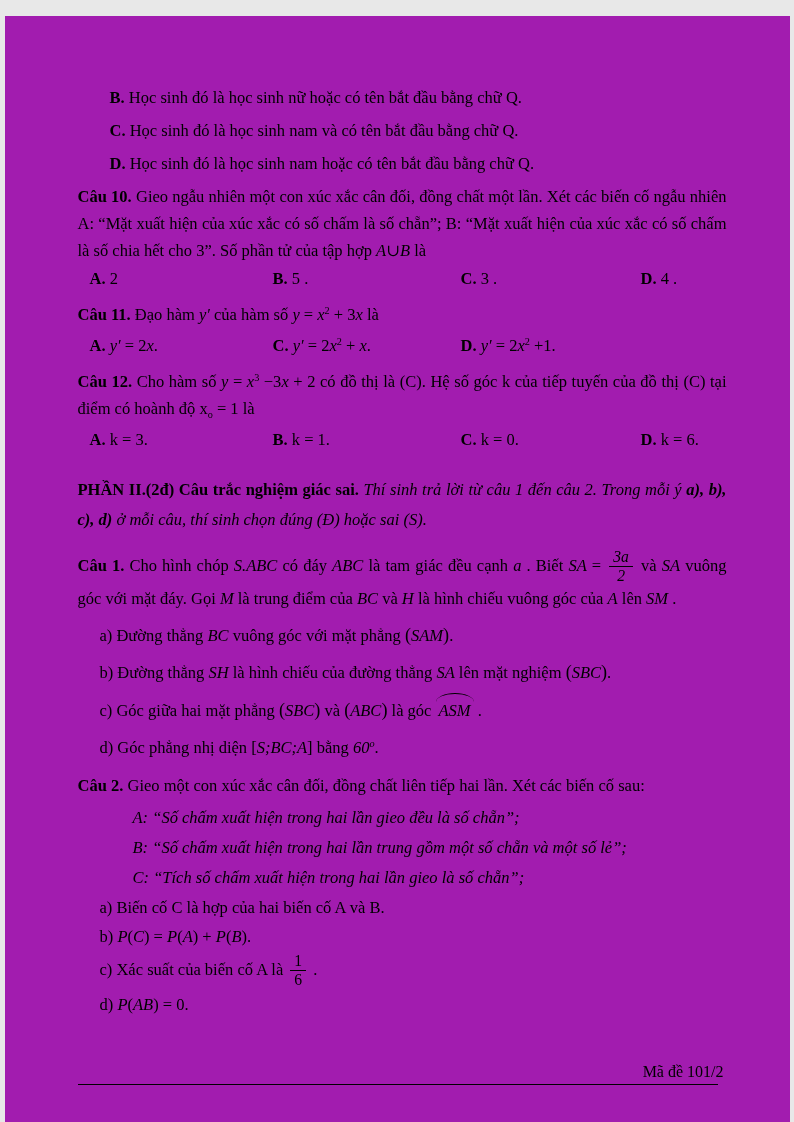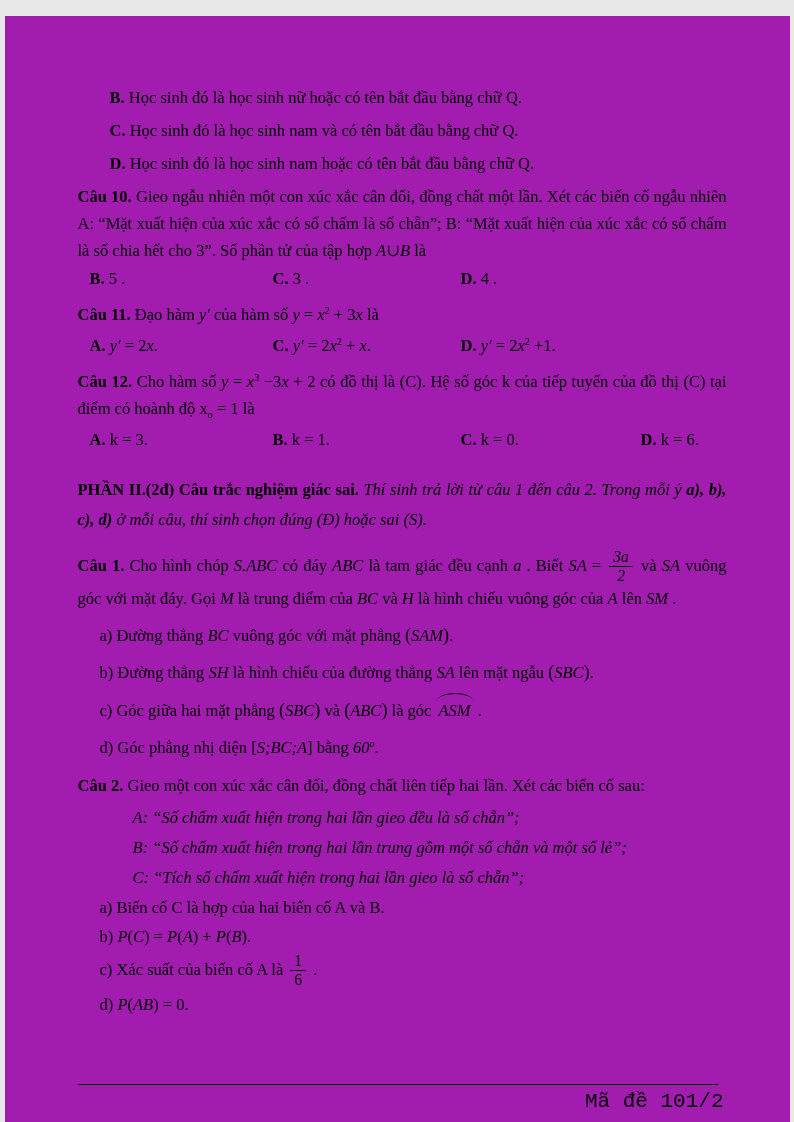--- a/index.html
+++ b/index.html
@@ -49,36 +49,37 @@
   .sub-items{margin-top:9px;padding-left:22px;}
   .sub-items .item{line-height:28px;margin-bottom:9px;}
   .q2-para{margin:10px 0 0;line-height:27px;}
   .events{padding-left:55px;margin-top:4px;}
   .events .event{line-height:30px;font-style:italic;}
   .q2-items{padding-left:22px;margin-top:2px;}
   .q2-items .item{line-height:26px;margin-bottom:3px;}
   .q2-items .item.tall{line-height:30px;}
 
   .footer-rule{position:absolute;left:73px;top:1068px;width:640px;border-top:1.5px solid #000;}
-  .footer-code{position:absolute;right:66px;top:1075px;font-size:21px;line-height:22px;font-family:Liberation Mono, monospace;}
+  .footer-code{position:absolute;right:66px;top:1045px;font-size:16px;line-height:22px;}
 </style>
 </head>
 <body>
 
 <div class="page">
   <div class="content">
 
     <div>
       <div class="lead-option"><span class="rs-b">B. </span><span>Học sinh đó là học sinh nữ hoặc có tên bắt đầu bằng chữ Q.</span></div>
       <div class="lead-option"><span class="rs-b">C. </span><span>Học sinh đó là học sinh nam  và có tên bắt đầu bằng chữ Q.</span></div>
       <div class="lead-option"><span class="rs-b">D. </span><span>Học sinh đó là học sinh nam hoặc có tên bắt đầu bằng chữ Q.</span></div>
     </div>
 
     <p class="q-para"><span class="rs-b">Câu 10. </span><span>Gieo ngẫu nhiên một con xúc xắc cân đối, đồng chất một lần. Xét các biến cố ngẫu nhiên A: “Mặt xuất hiện của xúc xắc có số chấm là số chẵn”; B: “Mặt xuất hiện của xúc xắc có số chấm là số chia hết cho 3”. Số phần tử của tập hợp </span><span class="rs-i">A</span><span>∪</span><span class="rs-i">B</span><span> là</span></p>
     <div class="options-row">
+      <span><span class="rs-b">A. </span><span>2</span></span>
       <span><span class="rs-b">B. </span><span>5 .</span></span>
       <span><span class="rs-b">C. </span><span>3 .</span></span>
       <span><span class="rs-b">D. </span><span>4 .</span></span>
     </div>
 
     <p class="q-para" style="margin-top:9px"><span class="rs-b">Câu 11. </span><span>Đạo hàm </span><span class="rs-i">y′</span><span>  của hàm số  </span><span class="rs-i">y</span><span> = </span><span class="rs-i">x</span><span class="rs-sup">2</span><span> + 3</span><span class="rs-i">x</span><span>  là</span></p>
     <div class="options-row" style="margin-top:4px">
       <span><span class="rs-b">A. </span><span class="rs-i">y′</span><span> = 2</span><span class="rs-i">x</span><span>.</span></span>
       <span><span class="rs-b">C. </span><span class="rs-i">y′</span><span>  = 2</span><span class="rs-i">x</span><span class="rs-sup">2</span><span> + </span><span class="rs-i">x</span><span>.</span></span>
       <span><span class="rs-b">D. </span><span class="rs-i">y′</span><span> = 2</span><span class="rs-i">x</span><span class="rs-sup">2</span><span> +1.</span></span>
@@ -90,21 +91,21 @@
       <span><span class="rs-b">B. </span><span>k = 1.</span></span>
       <span><span class="rs-b">C. </span><span>k = 0.</span></span>
       <span><span class="rs-b">D. </span><span>k = 6.</span></span>
     </div>
 
     <p class="heading-para"><span class="rs-b">PHẦN II.(2đ) Câu trắc nghiệm giác sai. </span><span class="rs-i">Thí sinh trả lời từ câu 1 đến câu 2. Trong mỗi ý </span><span class="rs-bi">a), b), c), d)</span><span class="rs-i"> ở mỗi câu, thí sinh chọn đúng (Đ) hoặc sai (S).</span></p>
 
     <p class="q1-para"><span class="rs-b">Câu 1. </span><span>Cho hình chóp </span><span class="rs-i">S.ABC</span><span> có đáy </span><span class="rs-i">ABC</span><span> là tam giác đều cạnh </span><span class="rs-i">a</span><span> . Biết </span><span class="rs-i">SA</span><span> = </span><span class="rs-i frac"><span class="num">3a</span><span class="den">2</span></span><span> và </span><span class="rs-i">SA</span><span> vuông góc với mặt đáy. Gọi </span><span class="rs-i">M</span><span> là trung điểm của </span><span class="rs-i">BC</span><span> và </span><span class="rs-i">H</span><span> là hình chiếu vuông góc của </span><span class="rs-i">A</span><span> lên </span><span class="rs-i">SM</span><span> .</span></p>
     <div class="sub-items">
       <div class="item"><span>a) Đường thẳng </span><span class="rs-i">BC</span><span> vuông góc với mặt phẳng </span><span class="rs-lg">(</span><span class="rs-i">SAM</span><span class="rs-lg">)</span><span>.</span></div>
-      <div class="item"><span>b) Đường thẳng </span><span class="rs-i">SH</span><span> là hình chiếu của đường thẳng </span><span class="rs-i">SA</span><span> lên mặt ngẫu </span><span class="rs-lg">(</span><span class="rs-i">SBC</span><span class="rs-lg">)</span><span>.</span></div>
+      <div class="item"><span>b) Đường thẳng </span><span class="rs-i">SH</span><span> là hình chiếu của đường thẳng </span><span class="rs-i">SA</span><span> lên mặt nghiệm </span><span class="rs-lg">(</span><span class="rs-i">SBC</span><span class="rs-lg">)</span><span>.</span></div>
       <div class="item"><span>c) Góc giữa hai mặt phẳng </span><span class="rs-lg">(</span><span class="rs-i">SBC</span><span class="rs-lg">)</span><span> và </span><span class="rs-lg">(</span><span class="rs-i">ABC</span><span class="rs-lg">)</span><span> là góc </span><span class="rs-i arc">ASM</span><span> .</span></div>
       <div class="item"><span>d)  Góc phẳng nhị diện [</span><span class="rs-i">S;BC;A</span><span>]  bằng </span><span class="rs-i">60</span><span class="rs-i rs-sup">o</span><span>.</span></div>
     </div>
 
     <p class="q2-para"><span class="rs-b">Câu 2. </span><span>Gieo một con xúc xắc cân đối, đồng chất liên tiếp hai lần. Xét các biến cố sau:</span></p>
     <div class="events">
       <div class="event"><span>A: “Số chấm xuất hiện trong hai lần gieo đều là số chẵn”;</span></div>
       <div class="event"><span>B: “Số chấm xuất hiện trong hai lần trung gồm một số chẵn và một số lẻ”;</span></div>
       <div class="event"><span>C: “Tích số chấm xuất hiện trong hai lần gieo là số chẵn”;</span></div>
     </div>

